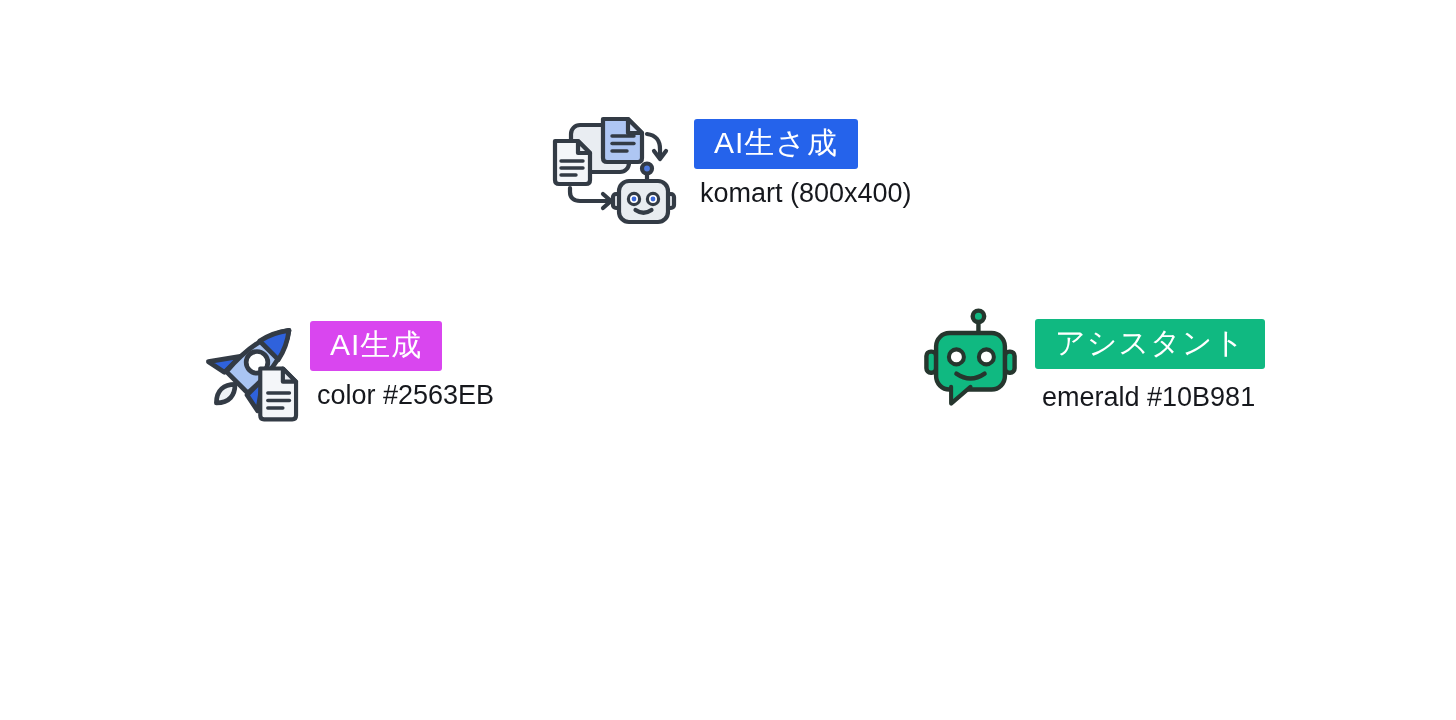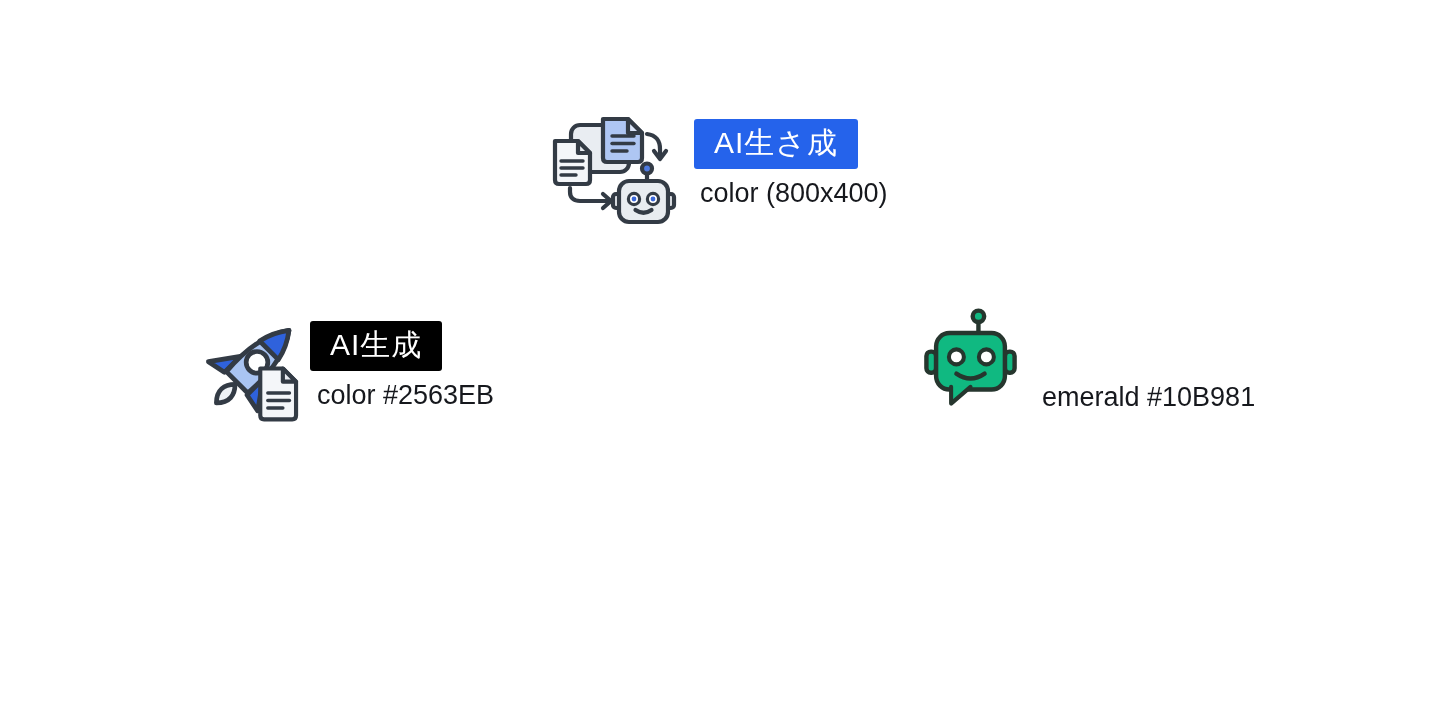--- a/index.html
+++ b/index.html
@@ -84,21 +84,21 @@
         <rect x="117.5" y="90" width="6.5" height="14" rx="3" fill="#E8ECF0"></rect>
         <rect x="69" y="77" width="49" height="41" rx="10" fill="#E8ECF0"></rect>
         <circle cx="84" cy="95" r="5.6" fill="#FFFFFF" stroke-width="3.2"></circle>
         <circle cx="103" cy="95" r="5.6" fill="#FFFFFF" stroke-width="3.2"></circle>
         <circle cx="84" cy="95" r="2.4" fill="#3B68D8" stroke="none"></circle>
         <circle cx="103" cy="95" r="2.4" fill="#3B68D8" stroke="none"></circle>
         <path d="M85.5,106 Q93.5,111.5 101.5,106"></path>
       </g>
     </svg>
     <span class="badge" style="background: rgb(37, 99, 235);">AI生さ成</span>
-    <div class="subtitle">color (800x400)</div>
+    <div class="subtitle">komart (800x400)</div>
   </div>
 
   <div class="group g2">
     <svg class="icon" viewBox="0 0 120 120">
       <g fill="none" stroke="#333B45" stroke-width="5" stroke-linecap="round" stroke-linejoin="round">
         <g transform="rotate(45 57 57)">
           <path d="M57,85 C49,93 47,103 57,113 C67,103 65,93 57,85 Z" fill="#EEF2F6"></path>
           <path d="M40,60 L20,88 L40,84 Z" fill="#2F62DC"></path>
           <path d="M74,60 L94,88 L74,84 Z" fill="#2F62DC"></path>
           <path d="M57,4 C70,22 76,46 73,82 H41 C38,46 44,22 57,4 Z" fill="#A9C4F2"></path>
@@ -109,35 +109,36 @@
           <path d="M64,60 H88 L102,74 V110 Q102,114 98,114 H68 Q64,114 64,110 Z" fill="#F4F6F9"></path>
           <path d="M88,60 L102,74 H88 Z" fill="#E7EBF0"></path>
           <g stroke-width="3.6">
             <path d="M72,86 H95"></path>
               <path d="M72,94 H95"></path>
               <path d="M72,102 H88"></path>
           </g>
         </g>
       </g>
     </svg>
-    <span class="badge" style="background: #000000;">AI生成</span>
+    <span class="badge" style="background: #d946ef;">AI生成</span>
     <div class="subtitle">color #2563EB</div>
   </div>
 
   <div class="group g3">
     <svg class="icon" viewBox="0 0 110 120">
       <g fill="none" stroke="#26362E" stroke-width="5" stroke-linecap="round" stroke-linejoin="round">
         <path d="M64,22 V36"></path>
         <circle cx="64" cy="15" r="6.5" fill="#10B981"></circle>
         <rect x="5" y="55" width="11" height="24" rx="5" fill="#10B981"></rect>
         <rect x="94" y="55" width="11" height="24" rx="5" fill="#10B981"></rect>
         <rect x="16" y="34" width="78" height="64" rx="15" fill="#10B981"></rect>
         <path d="M33,95 L33,114 L55,95" fill="#10B981" stroke-width="4.6"></path>
         <circle cx="39" cy="61" r="8.5" fill="#FFFFFF" stroke-width="4.6"></circle>
         <circle cx="73" cy="61" r="8.5" fill="#FFFFFF" stroke-width="4.6"></circle>
         <path d="M39,80 Q55,91 71,80"></path>
       </g>
     </svg>
+    <span class="badge" style="background: rgb(16, 185, 129);">アシスタント</span>
     <div class="subtitle">emerald #10B981</div>
   </div>
 
 
 </div>
 
 </body></html>

